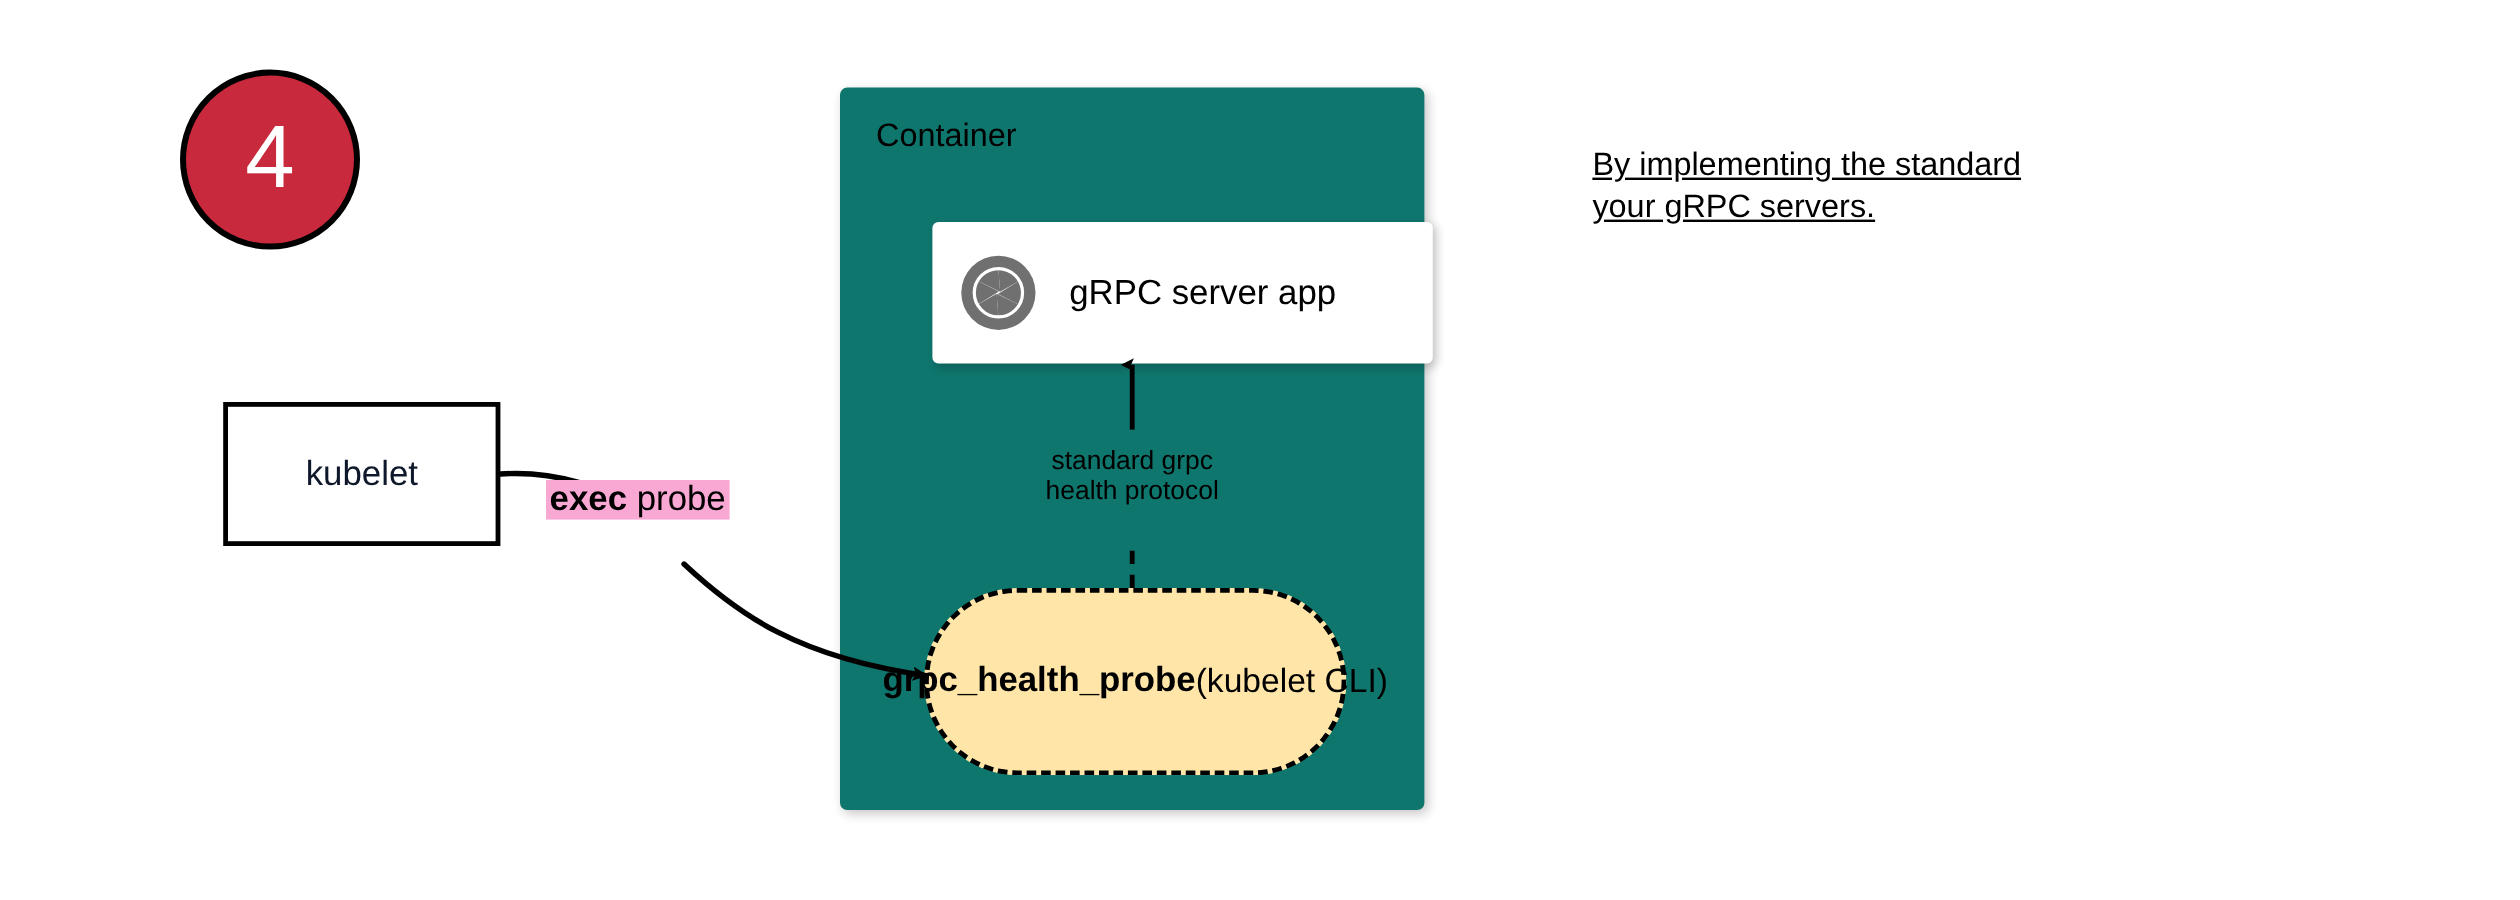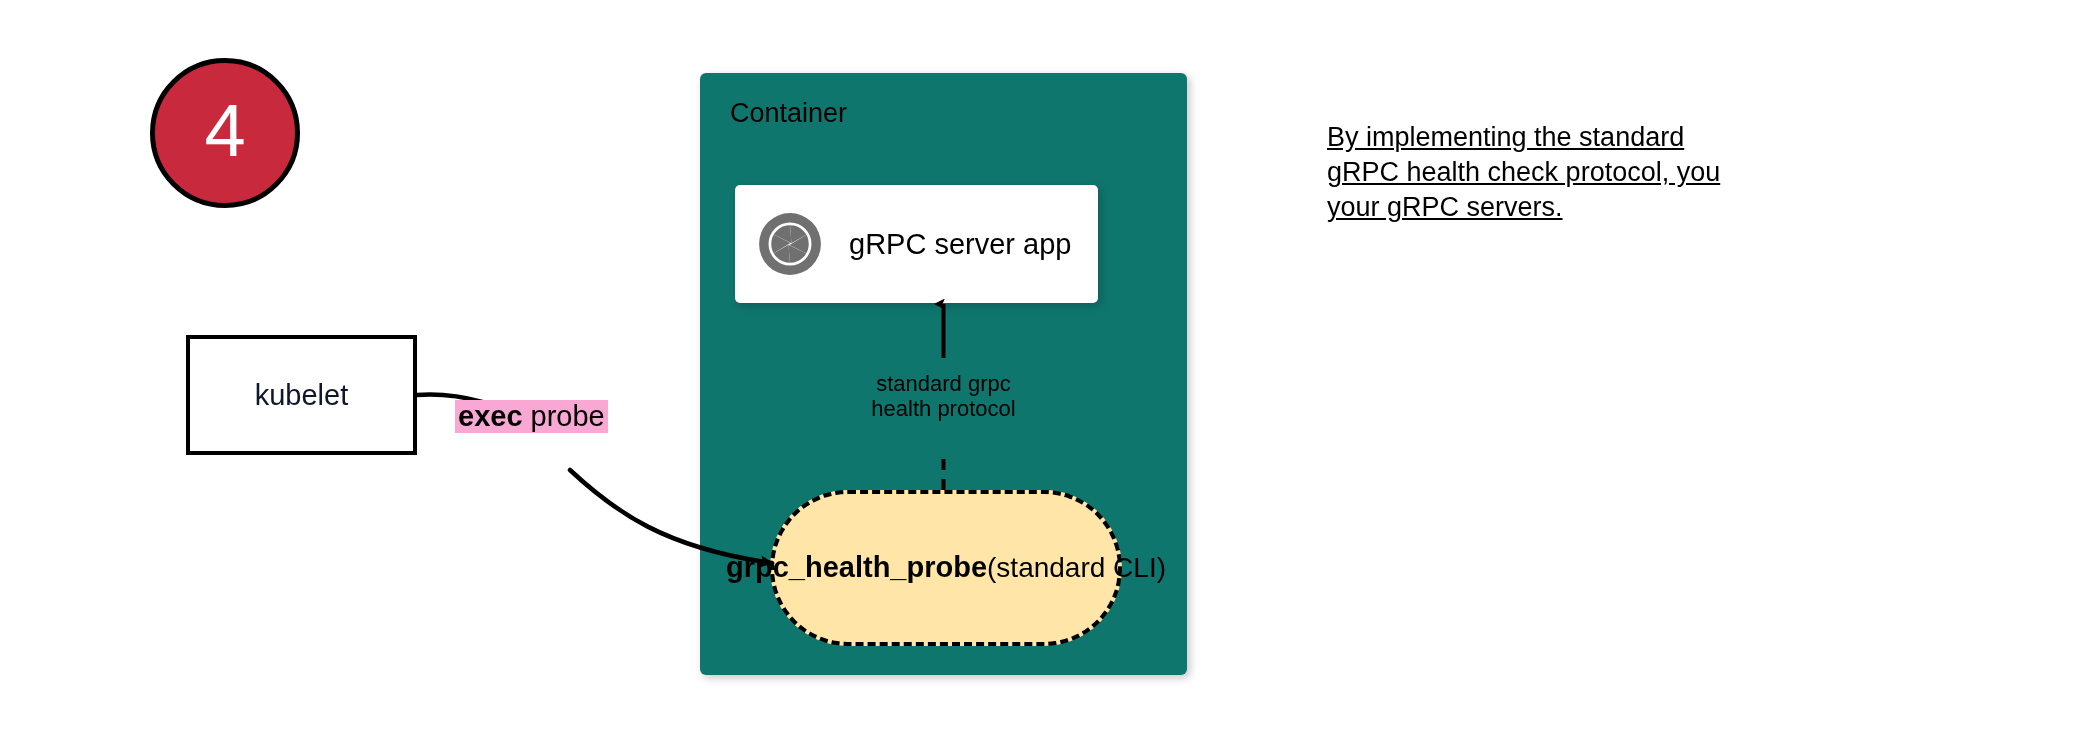--- a/index.html
+++ b/index.html
@@ -60,23 +60,23 @@
     left: 30px;
     top: 25px;
     font-size: 27px;
     color: #000000;
     white-space: nowrap;
   }
 
   
   .server-card {
     position: absolute;
-    left: 735px;
+    left: 777px;
     top: 185px;
-    width: 363px;
+    width: 417px;
     height: 118px;
     background: #ffffff;
     border-radius: 5px;
     box-shadow: 3px 3px 8px rgba(0,0,0,0.20);
     display: flex;
     align-items: center;
     padding-left: 22px;
     box-sizing: border-box;
   }
   .server-icon {
@@ -240,38 +240,37 @@
     <line x1="243.5" y1="68" x2="243.5" y2="14" stroke="#000000" stroke-width="4" marker-end="url(#arrow-up)"></line>
   </svg>
 
   <div class="protocol-label">
     <span>standard grpc</span>
     <span>health protocol</span>
   </div>
 
   <div class="probe-pill">
     <div class="probe-title">grpc_health_probe</div>
-    <div class="probe-subtitle">(standard CLI)</div>
+    <div class="probe-subtitle">(kubelet CLI)</div>
   </div>
 
   <div class="kubelet-box">
     <div class="kubelet-label">kubelet</div>
   </div>
 
   <svg class="exec-arrow-svg" viewBox="0 0 420 270" aria-hidden="true">
     <defs>
       <marker id="arrow-right" markerWidth="13" markerHeight="12" refX="11.5" refY="6" orient="auto" markerUnits="userSpaceOnUse">
         <path d="M0 0 L13 6 L0 12 L2.6 6 Z" fill="#000000"></path>
       </marker>
     </defs>
     <path d="M17 65 C 60 62, 108 75, 136 100" fill="none" stroke="#000000" stroke-width="4.5" stroke-linecap="round"></path>
     <path d="M170 140 C 215 182, 265 218, 372 233" fill="none" stroke="#000000" stroke-width="4.5" stroke-linecap="round" marker-end="url(#arrow-right)"></path>
   </svg>
 
   <div class="exec-label"><b>exec</b><span> probe</span></div>
 
   <div class="caption">
     <span>By implementing the standard</span>
-    <span>gRPC health check protocol, you</span>
     <span>your gRPC servers.</span>
   </div>
 
 </div>
 
 </body></html>

